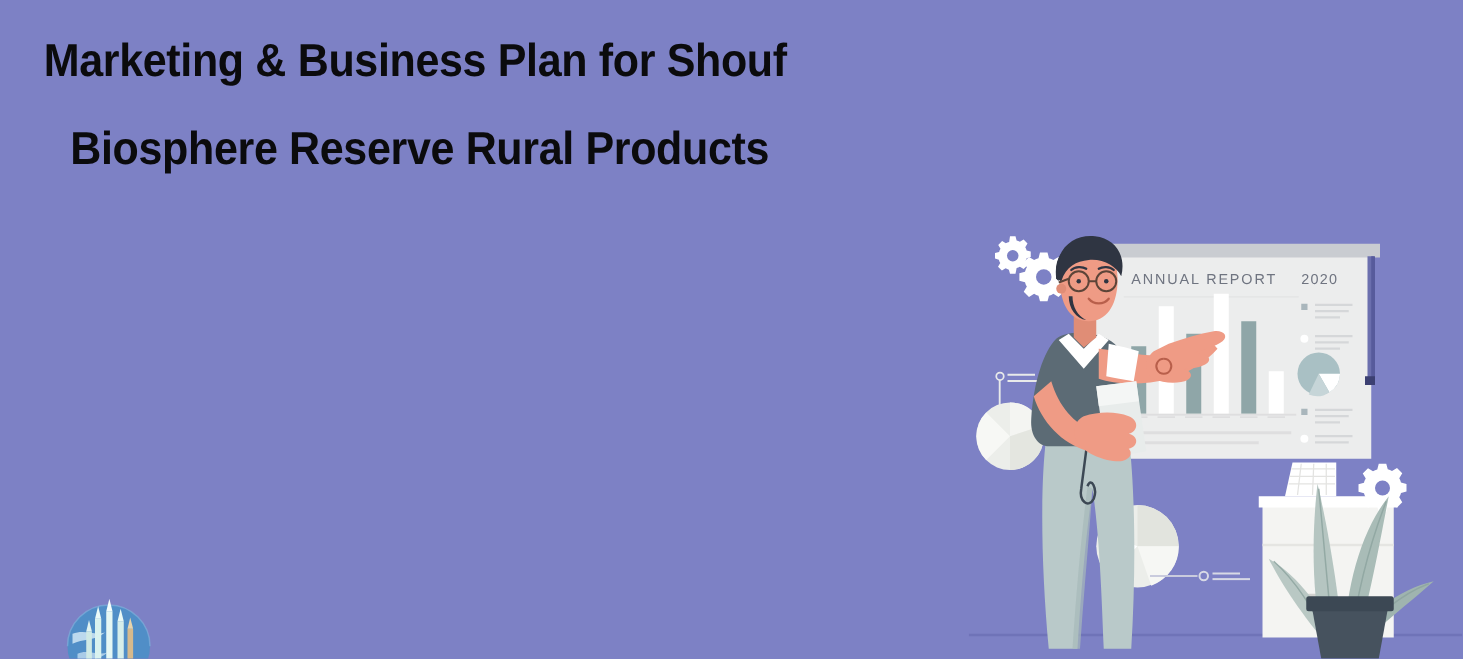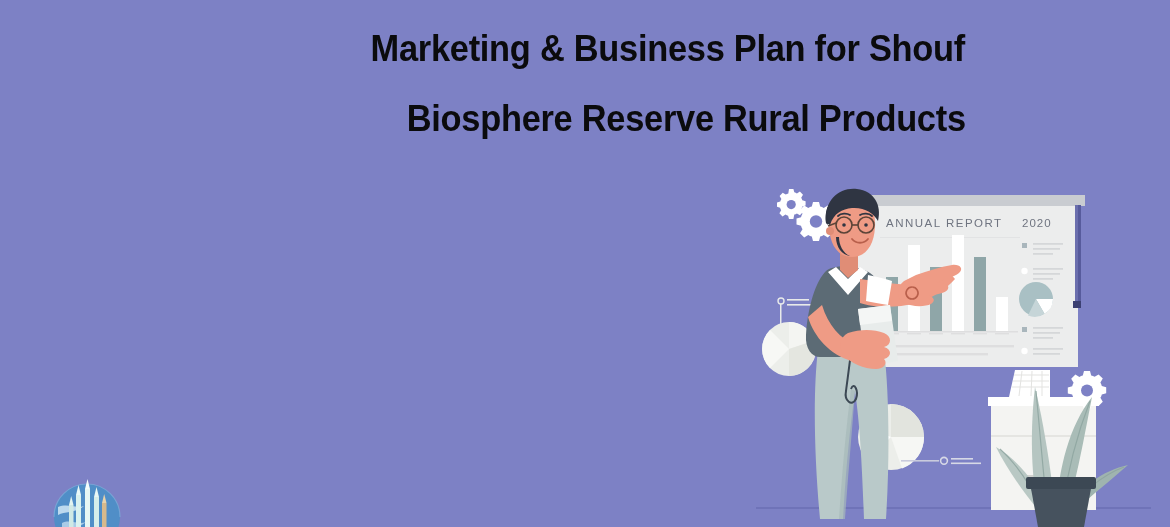--- a/index.html
+++ b/index.html
@@ -10,40 +10,40 @@
     overflow:hidden;
     position:relative;
   }
 
   
   #title-block {
     position:absolute;
     left:0; top:0;
     width:1000px;
     padding-top:14px;
-    text-align:right;
+    text-align:left;
     z-index:5;
   }
   .title-line {
     color:#0b0b0d;
     font-family:"Liberation Sans", sans-serif;
     font-weight:bold;
     font-size:37px;
     line-height:70px;
     letter-spacing:-0.3px;
     transform:scaleX(0.93);
     transform-origin:center;
     white-space:nowrap;
   }
   .title-line.l2 { margin-left:22px; }
 
   
   #illustration {
     position:absolute;
-    left:756px; top:175px;
+    left:775px; top:175px;
     width:395px; height:352px;
     z-index:2;
   }
   #illustration svg { display:block; width:100%; height:100%; }
 
   
   #logo-mark {
     position:absolute;
     left:46px; top:477px;
     width:82px; height:50px;

